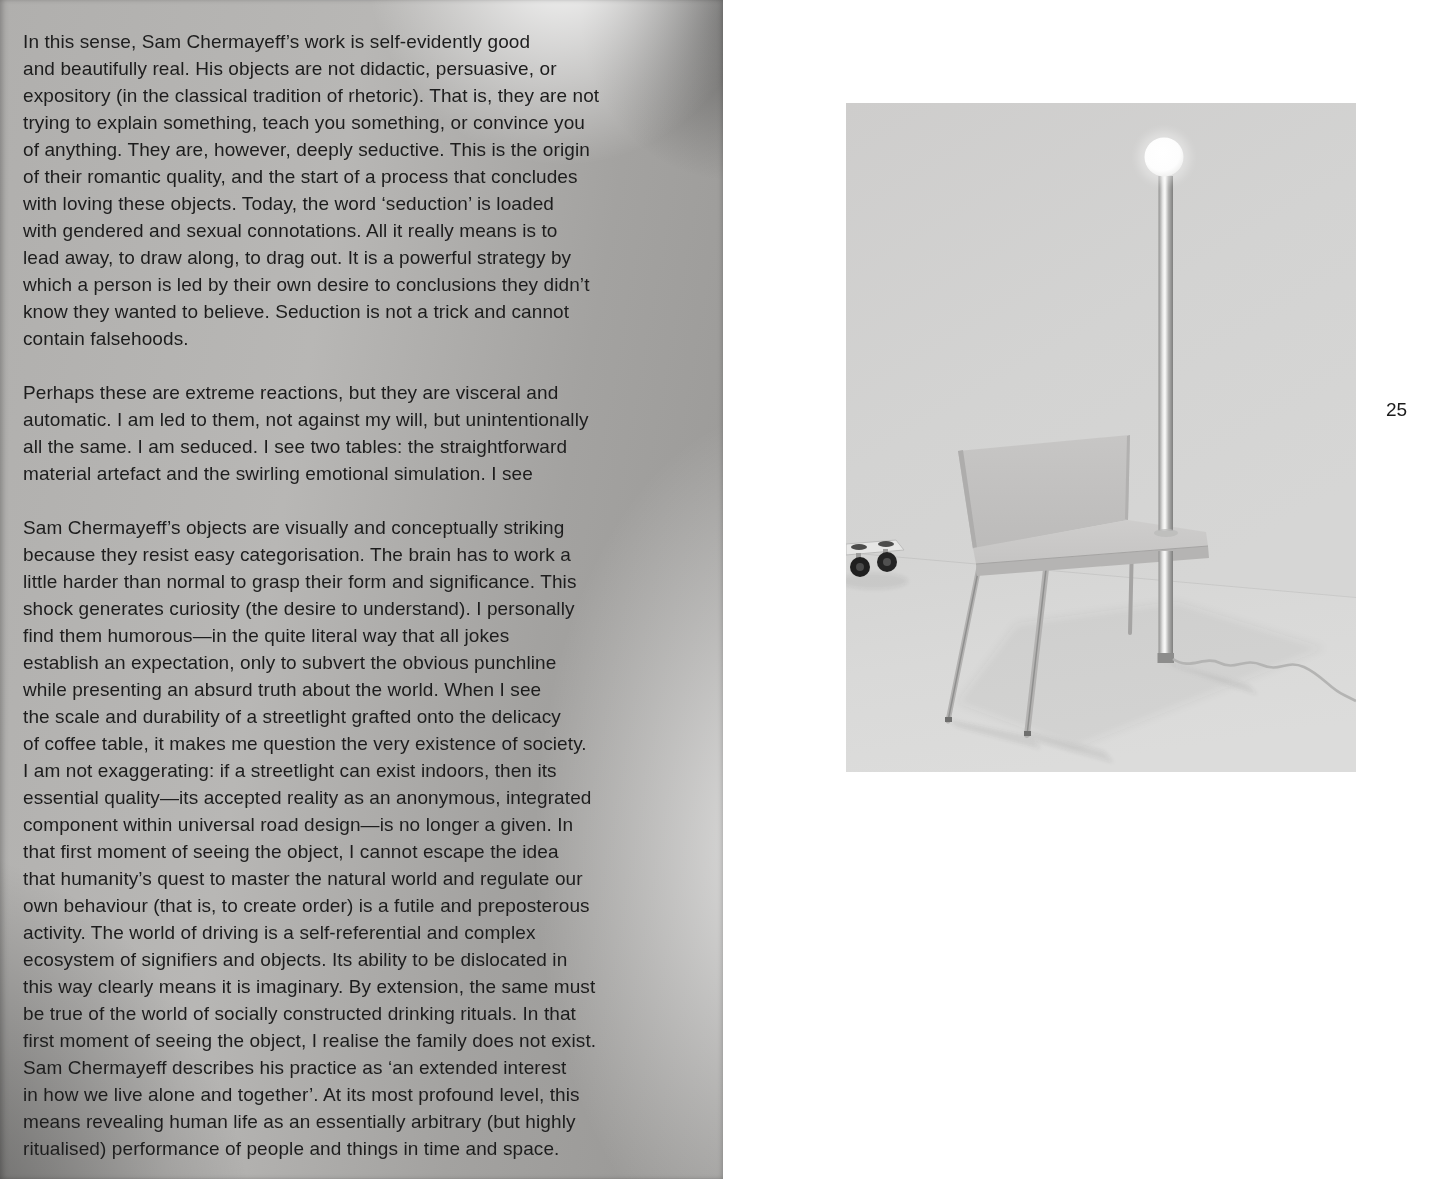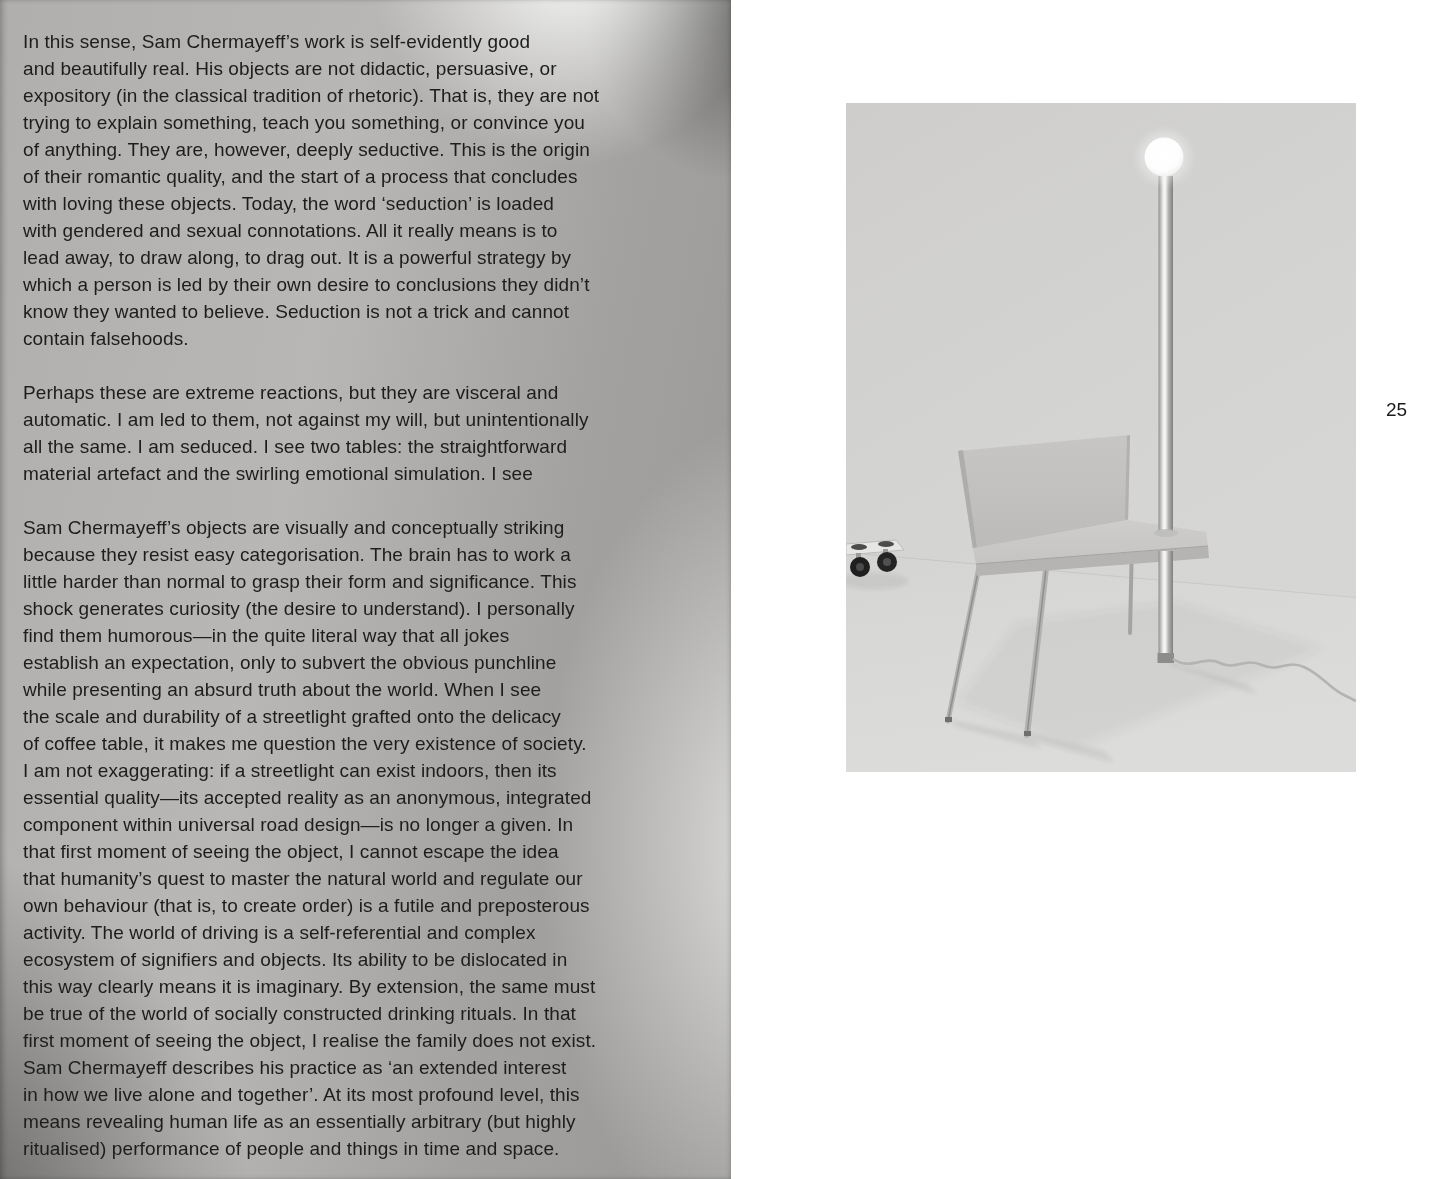--- a/index.html
+++ b/index.html
@@ -10,21 +10,20 @@
   
   .panel{
     position:absolute;left:0;top:0;width:723px;height:1179px;
     background:
       radial-gradient(ellipse 46% 30% at 78% -4%, rgba(255,255,255,0.95), rgba(255,255,255,0) 60%),
       radial-gradient(ellipse 55% 60% at 108% 72%, rgba(255,255,255,0.72), rgba(255,255,255,0) 62%),
       radial-gradient(ellipse 32% 22% at 101% 1%, rgba(30,30,30,0.45), rgba(30,30,30,0) 65%),
       radial-gradient(ellipse 72% 55% at -12% 108%, rgba(0,0,0,0.52), rgba(0,0,0,0) 66%),
       linear-gradient(100deg, #b0afad 0%, #b8b7b5 40%, #a3a2a0 70%, #989795 100%);
     box-shadow: inset 4px 0 6px -2px rgba(0,0,0,0.28), inset -3px 0 5px -2px rgba(0,0,0,0.18);
-    padding-left: 8px;
   }
   .essay{
     position:absolute;left:23px;top:28px;width:672px;
     font-size:19px;line-height:27px;color:#1d1d1d;letter-spacing:0.1px;
   }
   .para{white-space:pre-line;margin:0 0 27px 0;}
   
   .page-number{
     position:absolute;left:1386px;top:398px;
     font-size:19px;line-height:24px;color:#1b1b1b;

